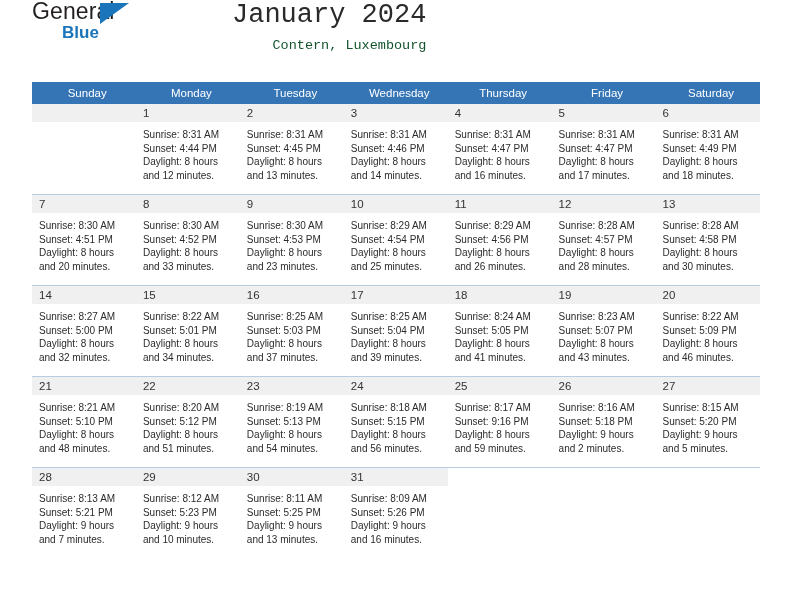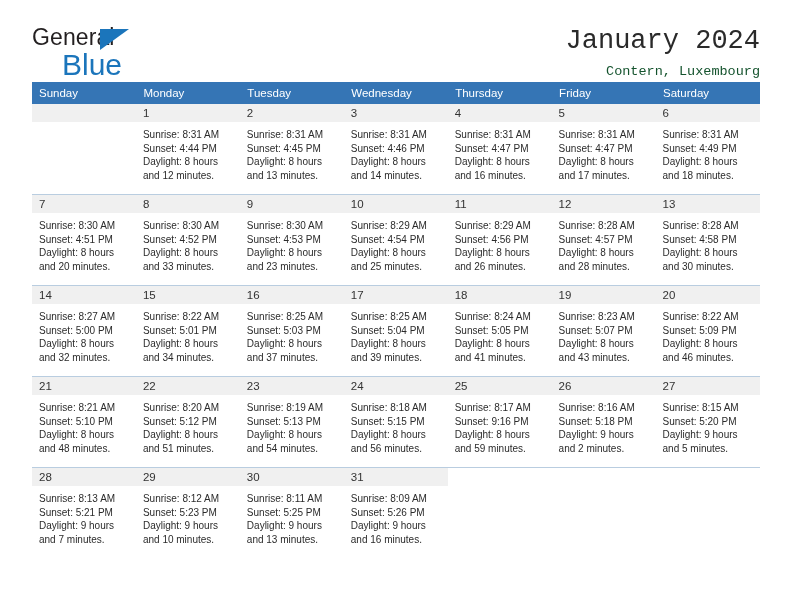--- a/index.html
+++ b/index.html
@@ -19,43 +19,42 @@
     width: 792px;
     height: 612px;
     box-sizing: border-box;
     padding: 0 32px;
   }
 
   
   .topbar {
     display: flex;
     align-items: flex-start;
-    justify-content: space-between;
-    padding-top: 26px;
     height: 72px;
     box-sizing: border-box;
   }
   .logo {
     position: relative;
     width: 200px;
     height: 52px;
     line-height: 1;
   }
   .logo-general {
     font-size: 23px;
     color: #231f20;
     letter-spacing: 0.1px;
     display: block;
   }
   .logo-blue {
-    font-size: 30px;
+    font-size: 17px;
     color: #1b75bb;
     display: block;
     margin-top: 1px;
     margin-left: 30px;
+    font-weight: bold;
   }
   .logo-tri {
     position: absolute;
     left: 68px;
     top: 3px;
     width: 0;
     height: 0;
     border-left: 29px solid #1b75bb;
     border-bottom: 21px solid transparent;
   }
@@ -82,21 +81,21 @@
     margin-top: 10px;
     width: 728px;
     border-collapse: collapse;
     table-layout: fixed;
   }
   .cal th {
     background: #3575b5;
     color: #ffffff;
     font-size: 11.5px;
     font-weight: normal;
-    text-align: left;
+    text-align: center;
     padding: 5px 0 5px 7px;
     height: 20px;
     box-sizing: border-box;
     border-right: 1px solid #3575b5;
   }
   .cal td {
     vertical-align: top;
     padding: 0;
     height: 90px;
     border-bottom: 1px solid #b9cde0;

